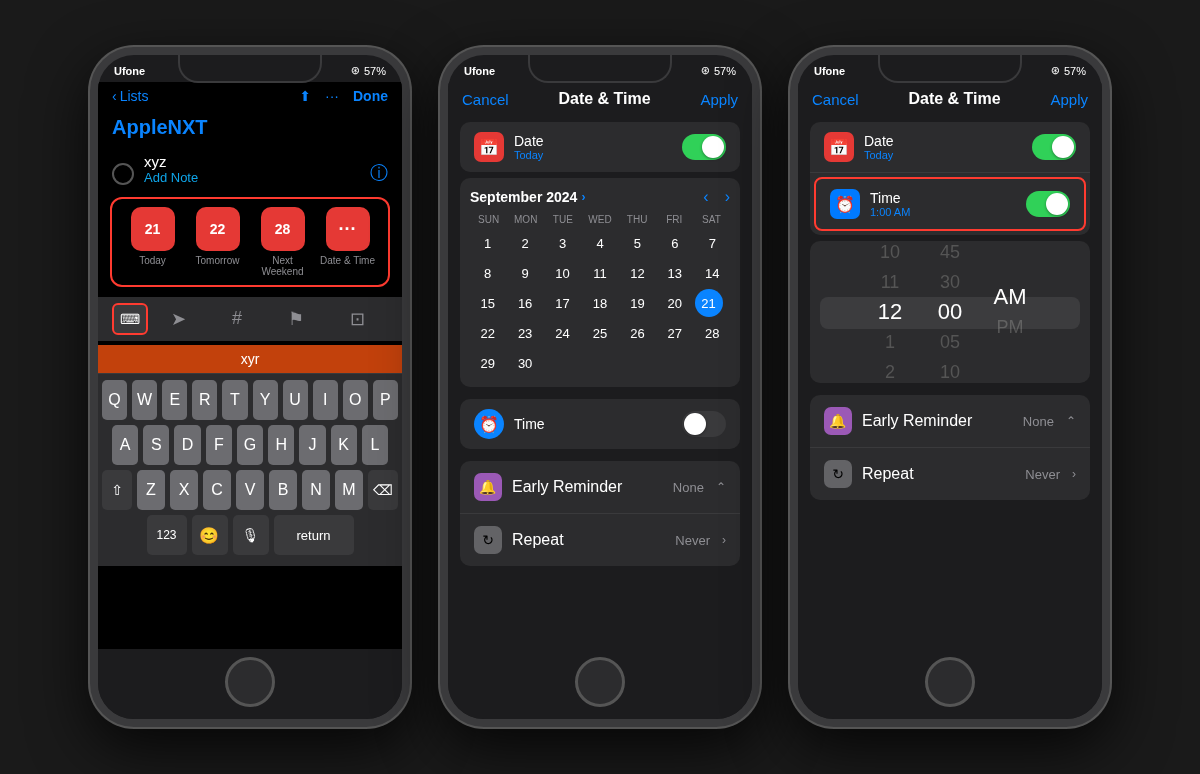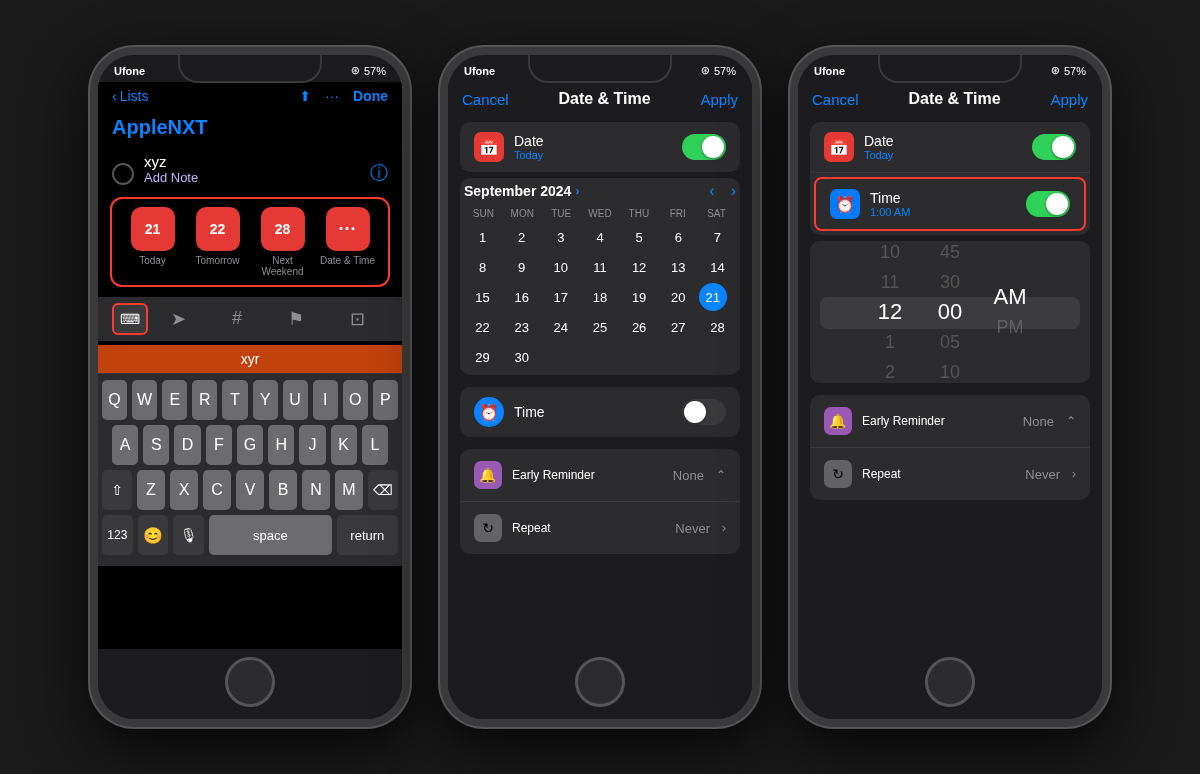--- a/index.html
+++ b/index.html
@@ -125,21 +125,21 @@
       width: 22px;
       height: 22px;
       border-radius: 50%;
       border: 2px solid #555;
       flex-shrink: 0;
       margin-top: 2px;
     }
 
     .reminder-text-area { flex: 1; }
     .reminder-text { color: #fff; font-size: 15px; }
-    .reminder-note { color: #c4b5fd; font-size: 13px; }
+    .reminder-note { color: #0ea5e9; font-size: 13px; }
 
     .date-shortcuts {
       display: flex;
       gap: 8px;
       padding: 8px 12px;
       border: 2px solid #ff3b30;
       border-radius: 12px;
       margin: 6px 12px;
     }
 
@@ -346,21 +346,21 @@
       background: #3a3a3c;
     }
 
     .toggle-off::after { right: unset; left: 2px; }
 
     
     .calendar-section {
       background: #2c2c2e;
       border-radius: 10px;
       margin: 0 12px 6px;
-      padding: 4px;
+      padding: 10px;
     }
 
     .cal-header {
       display: flex;
       align-items: center;
       justify-content: space-between;
       margin-bottom: 8px;
     }
 
     .cal-month {
@@ -438,21 +438,21 @@
       display: flex;
       align-items: center;
       justify-content: center;
       font-size: 14px;
       flex-shrink: 0;
     }
 
     .row-icon-purple { background: #9b59b6; }
     .row-icon-gray { background: #636366; }
 
-    .row-label { color: #fff; font-size: 12px; flex: 1; }
+    .row-label { color: #fff; font-size: 16px; flex: 1; }
     .row-value { color: #8e8e93; font-size: 13px; }
     .row-chevron { color: #8e8e93; font-size: 12px; margin-left: 2px; }
 
     
     .time-picker {
       background: #2c2c2e;
       border-radius: 10px;
       margin: 0 12px 6px;
       padding: 6px 0;
       overflow: hidden;
@@ -608,21 +608,20 @@
         <div class="key">V</div>
         <div class="key">B</div>
         <div class="key">N</div>
         <div class="key">M</div>
         <div class="key key-special" style="font-size:14px;">⌫</div>
       </div>
       <div class="key-row">
         <div class="key key-special" style="font-size:12px;max-width:40px;">123</div>
         <div class="key key-special" style="font-size:16px;max-width:36px;">😊</div>
         <div class="key key-special" style="font-size:14px;max-width:36px;">🎙</div>
-        <div class="key key-space" style="font-size:13px;">space</div>
         <div class="key key-return" style="font-size:13px;">return</div>
       </div>
     </div>
   </div>
 
   <div class="bottom-home">
     <div class="home-btn"></div>
   </div>
 </div>
 

